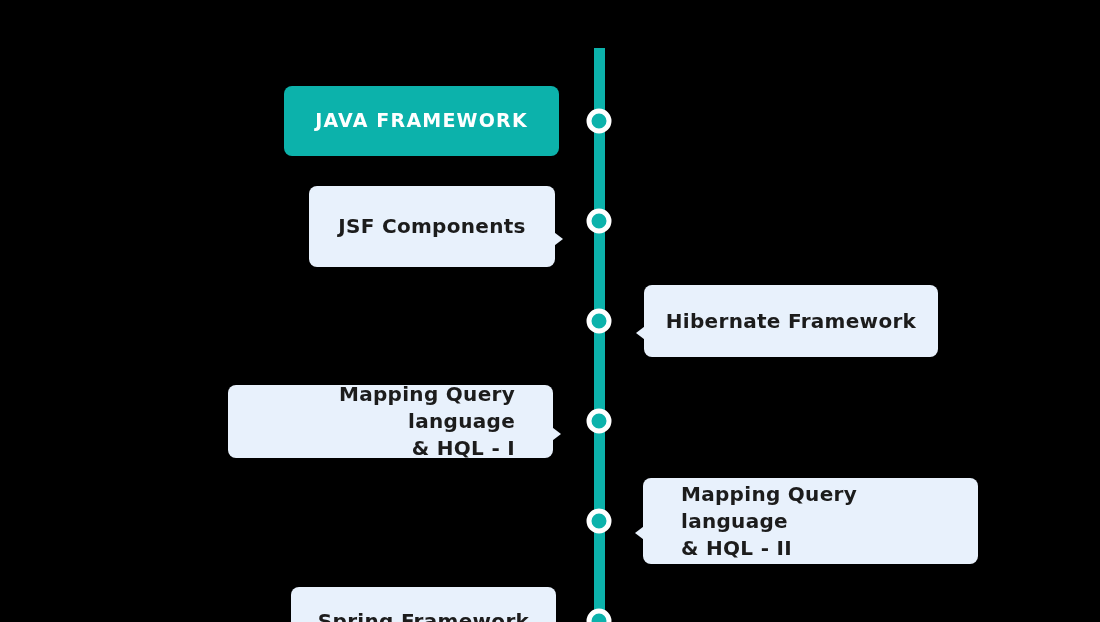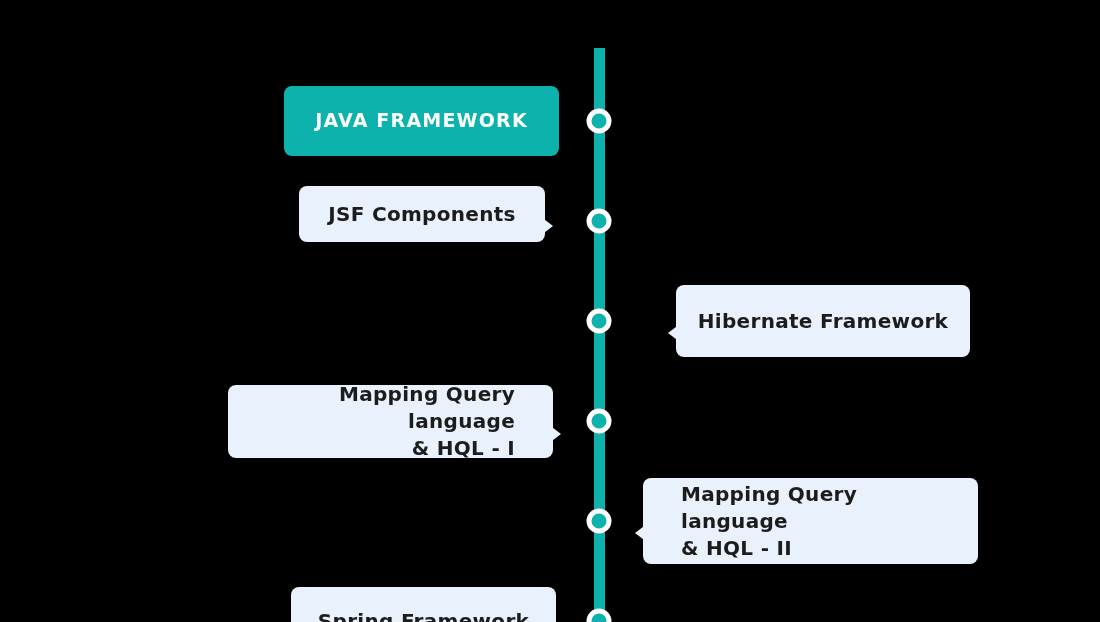--- a/index.html
+++ b/index.html
@@ -72,22 +72,22 @@
     background: var(--accent-teal, #0cb2ab);
     color: var(--title-text, #ffffff);
     font-size: 19px;
     letter-spacing: 1.2px;
     text-transform: uppercase;
   }
 
   
   #card-title { left: 236px; top: 38px;  width: 275px; height: 70px; }
   #card-0     { left: 595px; top: 36px;  width: 304px; height: 74px; }
-  #card-1     { left: 251px; top: 138px; width: 246px; height: 56px; }
-  #card-2     { left: 628px; top: 237px; width: 294px; height: 72px; }
+  #card-1     { left: 261px; top: 138px; width: 246px; height: 81px; }
+  #card-2     { left: 596px; top: 237px; width: 294px; height: 72px; }
   #card-3     { left: 180px; top: 337px; width: 325px; height: 73px; }
   #card-4     { left: 595px; top: 430px; width: 335px; height: 86px; }
   #card-5     { left: 243px; top: 539px; width: 265px; height: 68px; }
 
   #dot-0 { top: 73px; }
   #dot-1 { top: 173px; }
   #dot-2 { top: 273px; }
   #dot-3 { top: 373px; }
   #dot-4 { top: 473px; }
   #dot-5 { top: 573px; }

